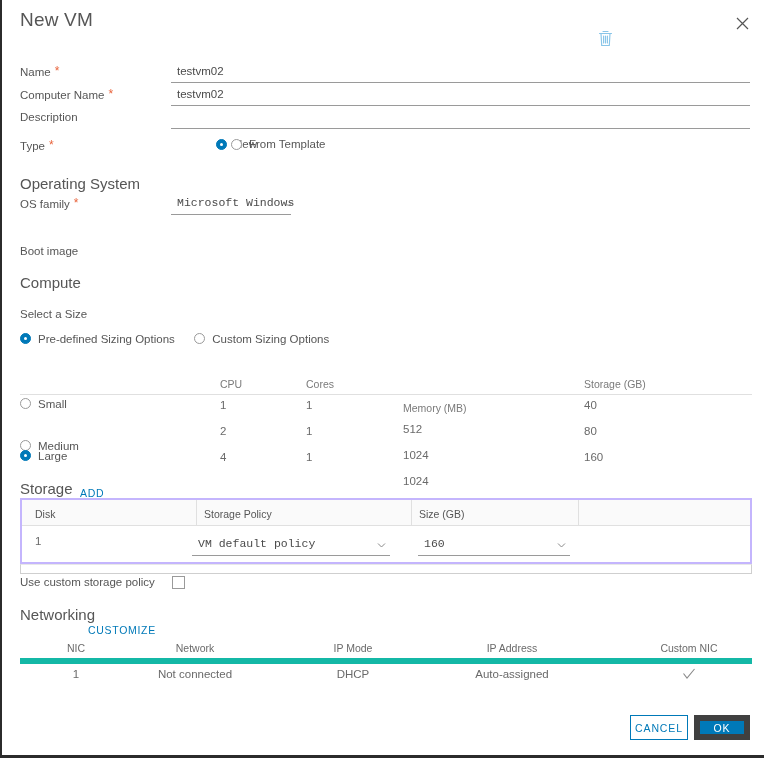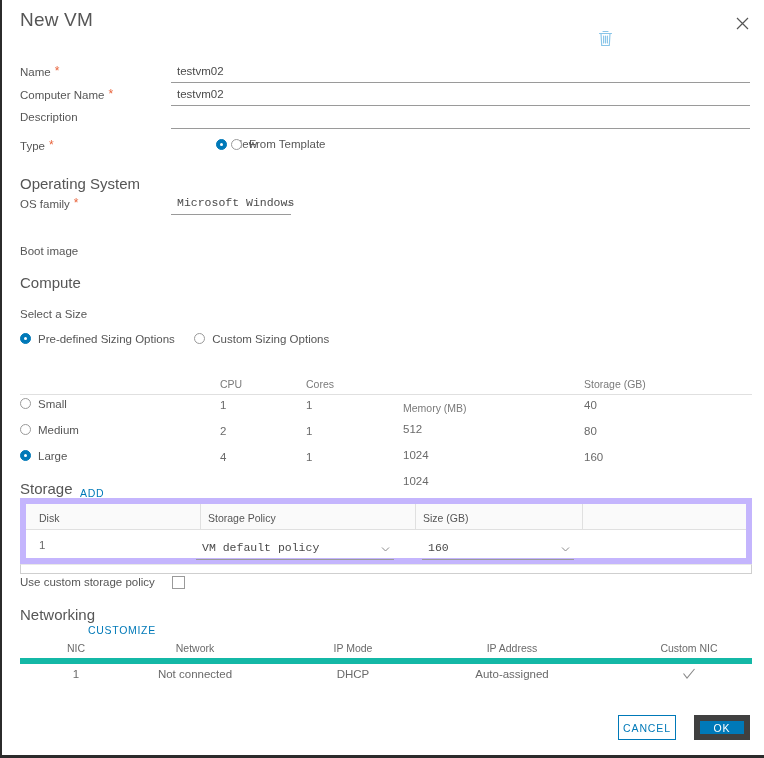--- a/index.html
+++ b/index.html
@@ -242,21 +242,21 @@
     cursor: pointer;
     text-transform: uppercase;
   }
   .storage-table {
     position: absolute;
     left: 18px;
     top: 498px;
     width: 732px;
     height: 66px;
     box-sizing: border-box;
-    border: 6px solid #c4b5fd;
+    border: 2px solid #c4b5fd;
     background: #ffffff;
   }
   .st-head {
     position: relative;
     height: 25px;
     background: #fafafa;
     border-bottom: 1px solid #e0e0e0;
   }
   .st-head .th {
     position: absolute;
@@ -349,21 +349,21 @@
     font-size: 10.5px;
     letter-spacing: .9px;
     cursor: pointer;
     text-transform: uppercase;
     display: flex;
     align-items: center;
     justify-content: center;
     padding: 0;
   }
   .btn-secondary {
-    right: 88px;
+    right: 76px;
     width: 58px;
     background: #ffffff;
     border: 1px solid #0079b8;
     color: #0079b8;
   }
   .btn-primary {
     right: 14px;
     width: 56px;
     background: #0079b8;
     border: 6px solid #404040;
@@ -477,21 +477,21 @@
           <span class="rlabel">Small</span>
         </span>
       </span>
       <span class="td col-cpu">1</span>
       <span class="td col-cores">1</span>
       <span class="td col-mem">512</span>
       <span class="td col-stor">40</span>
     </div>
 
     <div class="size-row">
-      <span class="col-name" style="top:0;">
+      <span class="col-name" style="top:16px;">
         <span class="radio">
           <span class="dot"></span>
           <span class="rlabel">Medium</span>
         </span>
       </span>
       <span class="td col-cpu">2</span>
       <span class="td col-cores">1</span>
       <span class="td col-mem">1024</span>
       <span class="td col-stor">80</span>
     </div>

